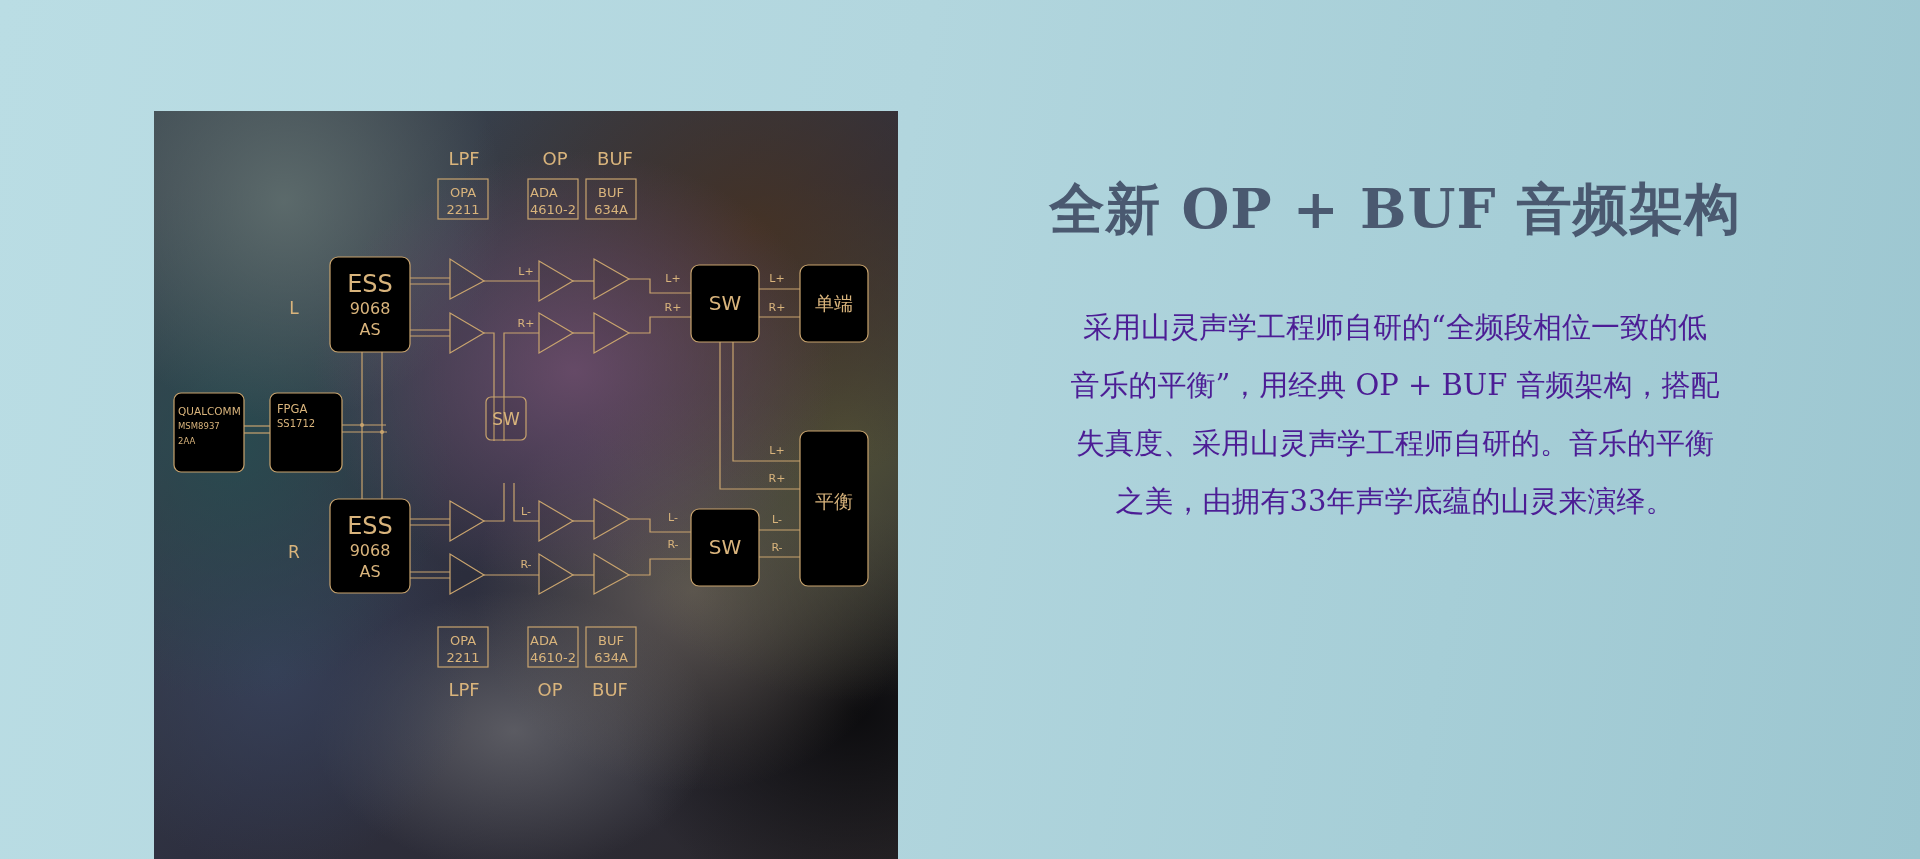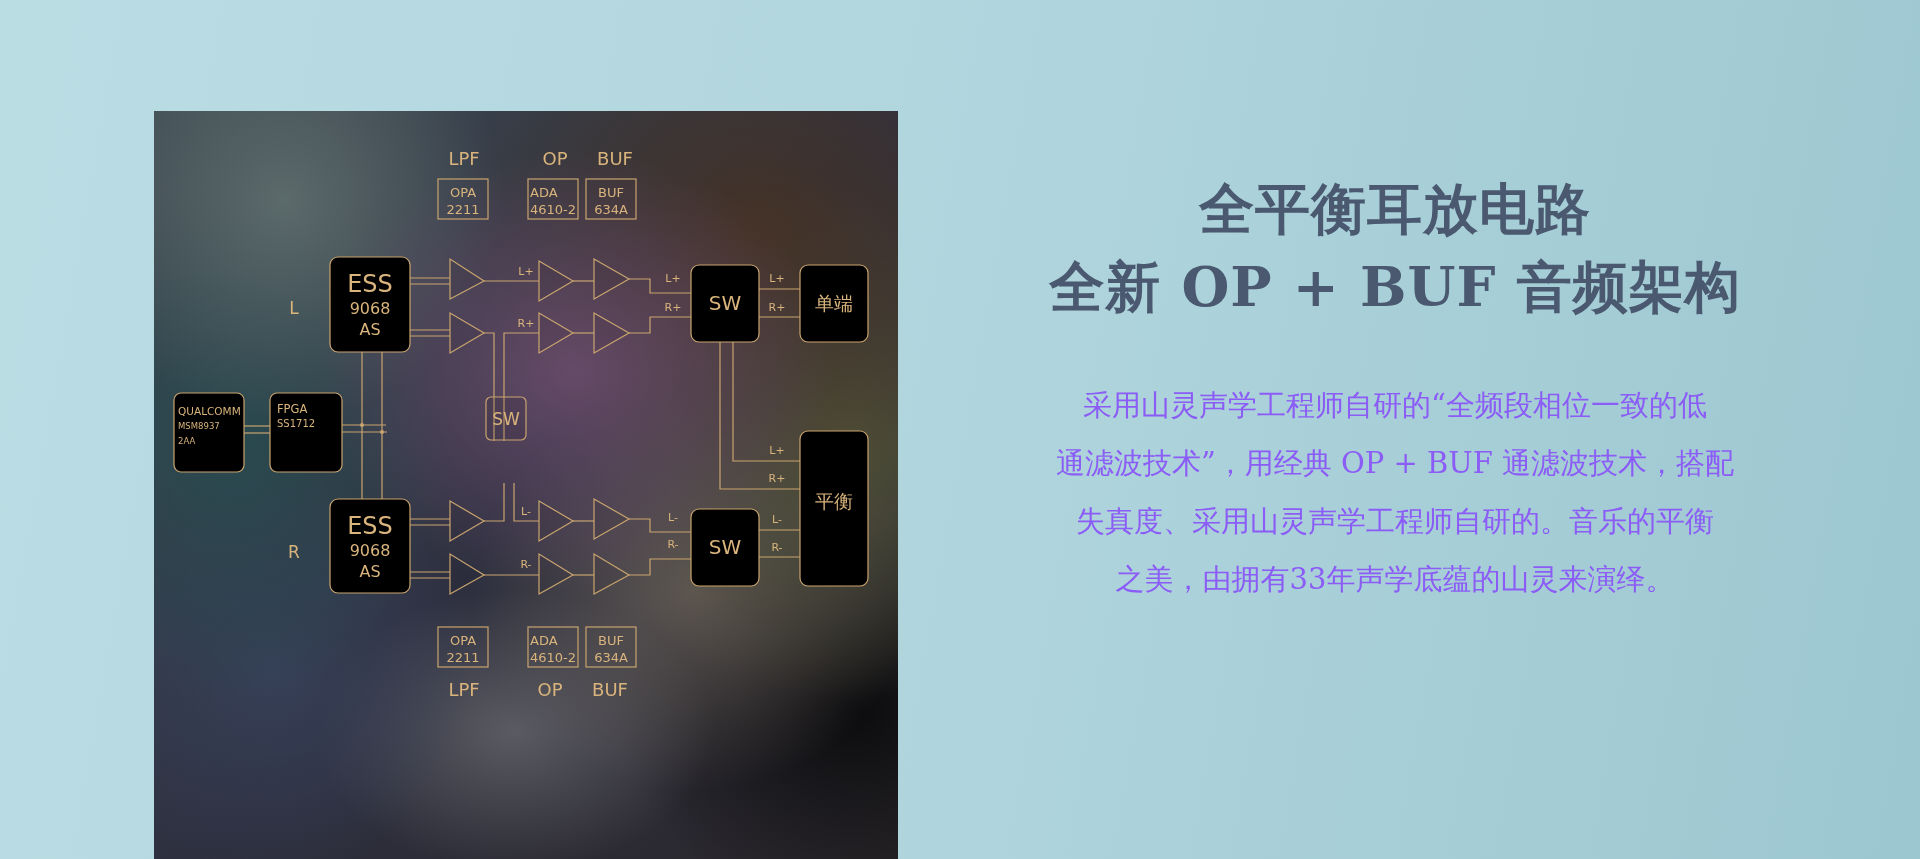--- a/index.html
+++ b/index.html
@@ -36,21 +36,21 @@
     text-align: center; color: #4b5a6e;
   }
   .headline {
     font-family: "DejaVu Serif", "Liberation Serif", serif;
     font-weight: bold; font-size: 55px; line-height: 78px; margin: 0;
     color: #4a5970; letter-spacing: 1px;
   }
   .body-text {
     margin-top: 50px;
     font-family: "DejaVu Serif", "Liberation Serif", serif;
-    font-size: 29px; line-height: 58px; color: #8b5cf6;
+    font-size: 29px; line-height: 58px; color: #4c1d95;
     padding: 0 10px;
   }
   .body-text span { display: block; }
 </style>
 </head>
 <body>
 
 <div class="diagram">
   <svg width="744" height="638" viewBox="0 0 744 638">
 
@@ -228,22 +228,21 @@
     </g>
 
     <text x="310" y="585" font-size="18" text-anchor="middle">LPF</text>
     <text x="396" y="585" font-size="18" text-anchor="middle">OP</text>
     <text x="456" y="585" font-size="18" text-anchor="middle">BUF</text>
   </svg>
 </div>
 
 <div class="text-panel">
   <h1 class="headline">
-    <span style="display:block">全平衡耳放电路</span>
     <span style="display:block">全新 OP + BUF 音频架构</span>
   </h1>
   <div class="body-text">
     <span>采用山灵声学工程师自研的“全频段相位一致的低</span>
-    <span>通滤波技术”，用经典 OP + BUF 通滤波技术，搭配</span>
+    <span>音乐的平衡”，用经典 OP + BUF 音频架构，搭配</span>
     <span>失真度、采用山灵声学工程师自研的。音乐的平衡</span>
     <span>之美，由拥有33年声学底蕴的山灵来演绎。</span>
   </div>
 </div>
 
 </body></html>

